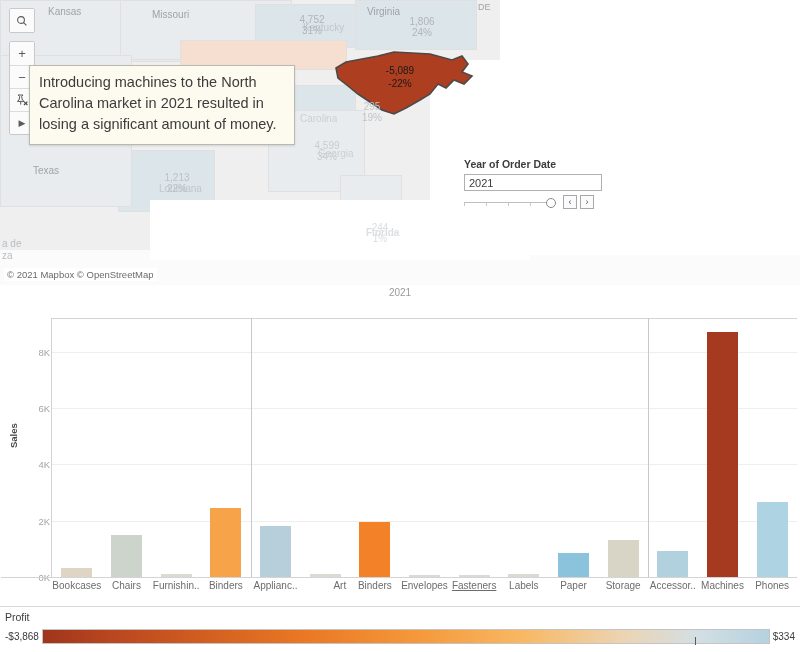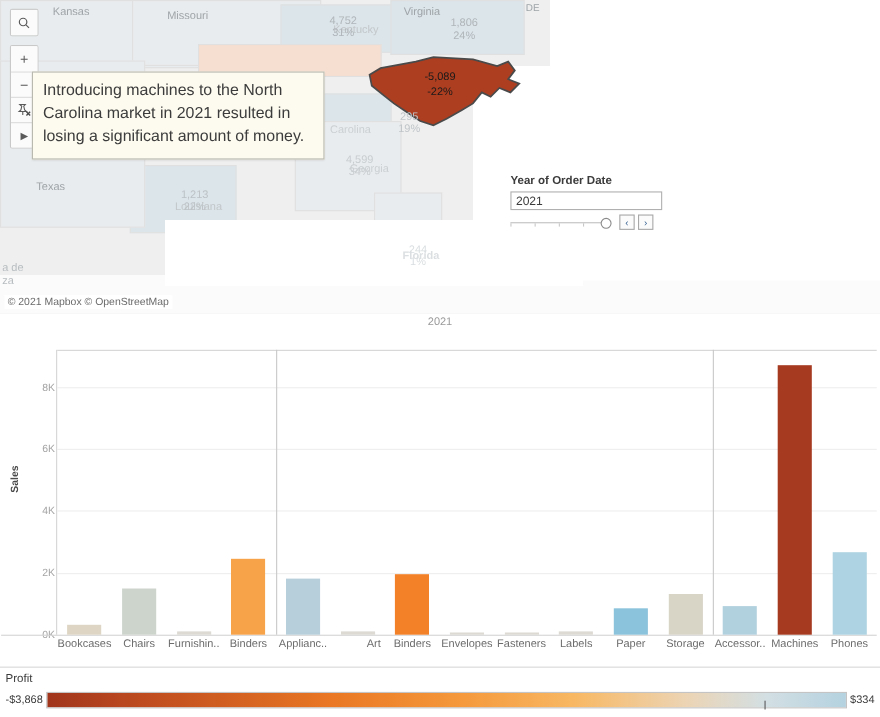--- a/index.html
+++ b/index.html
@@ -485,21 +485,21 @@
         <div class="bar-label" style="left: 149px; width: 49.6667px;">Binders</div>
         <div class="bar" title="Applianc..: 1800" style="left: 208.103px; width: 30.7933px; height: 50.6739px; background: rgb(183, 207, 219);"></div>
         <div class="bar-label" style="left: 198.667px; width: 49.6667px;">Applianc..</div>
         <div class="bar" title="Art: 110" style="left: 257.77px; width: 30.7933px; height: 3.09674px; background: rgb(220, 218, 210);"></div>
         <div class="bar-label" style="left: 263px; width: 49.6667px;">Art</div>
         <div class="bar" title="Binders: 1950" style="left: 307.437px; width: 30.7933px; height: 54.8967px; background: rgb(242, 129, 40);"></div>
         <div class="bar-label" style="left: 298px; width: 49.6667px;">Binders</div>
         <div class="bar" title="Envelopes: 70" style="left: 357.103px; width: 30.7933px; height: 2px; background: rgb(220, 218, 210);"></div>
         <div class="bar-label" style="left: 347.667px; width: 49.6667px;">Envelopes</div>
         <div class="bar" title="Fasteners: 40" style="left: 406.77px; width: 30.7933px; height: 2px; background: rgb(220, 218, 210);"></div>
-        <div class="bar-label" style="left: 397.333px; width: 49.6667px;">Fasteners</div>
+        <div class="bar-label" style="left: 397.333px; width: 49.6667px; text-decoration: underline;">Fasteners</div>
         <div class="bar" title="Labels: 100" style="left: 456.437px; width: 30.7933px; height: 2.81522px; background: rgb(220, 218, 210);"></div>
         <div class="bar-label" style="left: 447px; width: 49.6667px;">Labels</div>
         <div class="bar" title="Paper: 870" style="left: 506.103px; width: 30.7933px; height: 24.4924px; background: rgb(140, 195, 220);"></div>
         <div class="bar-label" style="left: 496.667px; width: 49.6667px;">Paper</div>
         <div class="bar" title="Storage: 1300" style="left: 555.77px; width: 30.7933px; height: 36.5978px; background: rgb(216, 212, 198);"></div>
         <div class="bar-label" style="left: 546.333px; width: 49.6667px;">Storage</div>
         <div class="bar" title="Accessor..: 910" style="left: 605.437px; width: 30.7933px; height: 25.6185px; background: rgb(178, 209, 222);"></div>
         <div class="bar-label" style="left: 596px; width: 49.6667px;">Accessor..</div>
         <div class="bar" title="Machines: 8700" style="left: 655.103px; width: 30.7933px; height: 244.924px; background: rgb(166, 58, 32);"></div>
         <div class="bar-label" style="left: 645.667px; width: 49.6667px;">Machines</div>

